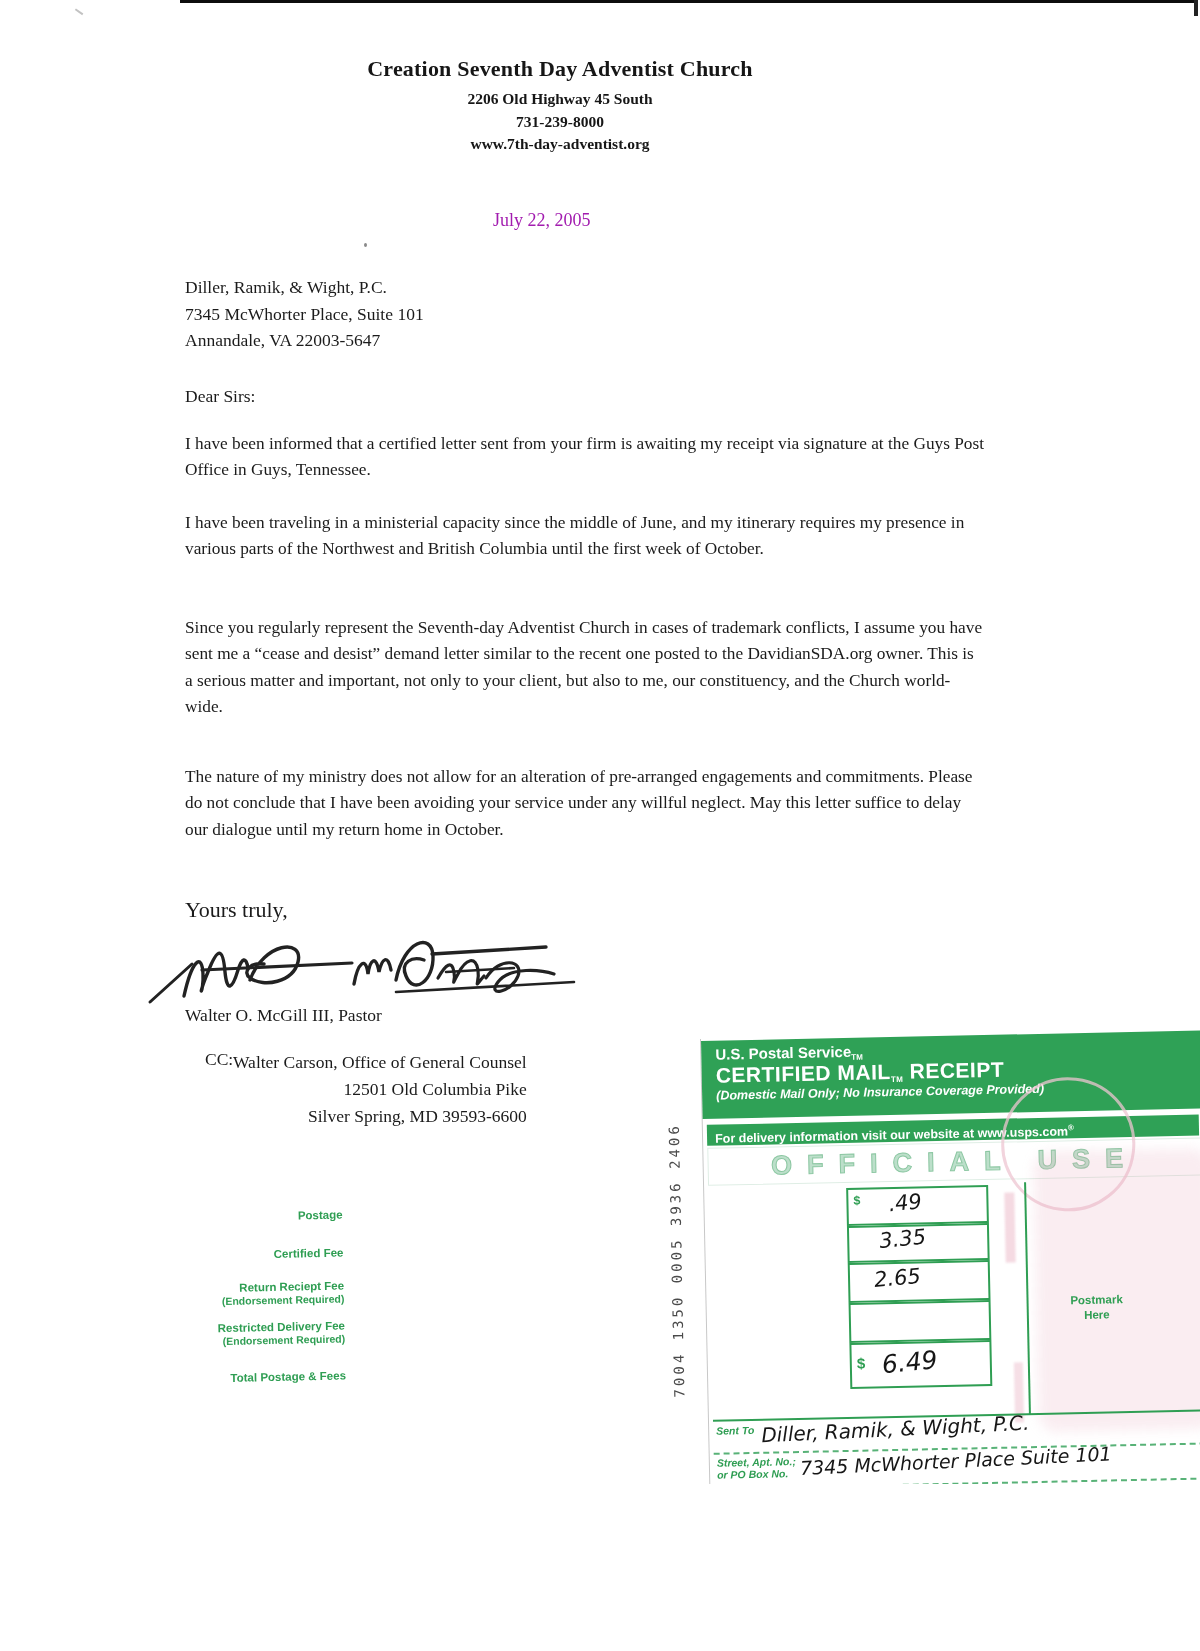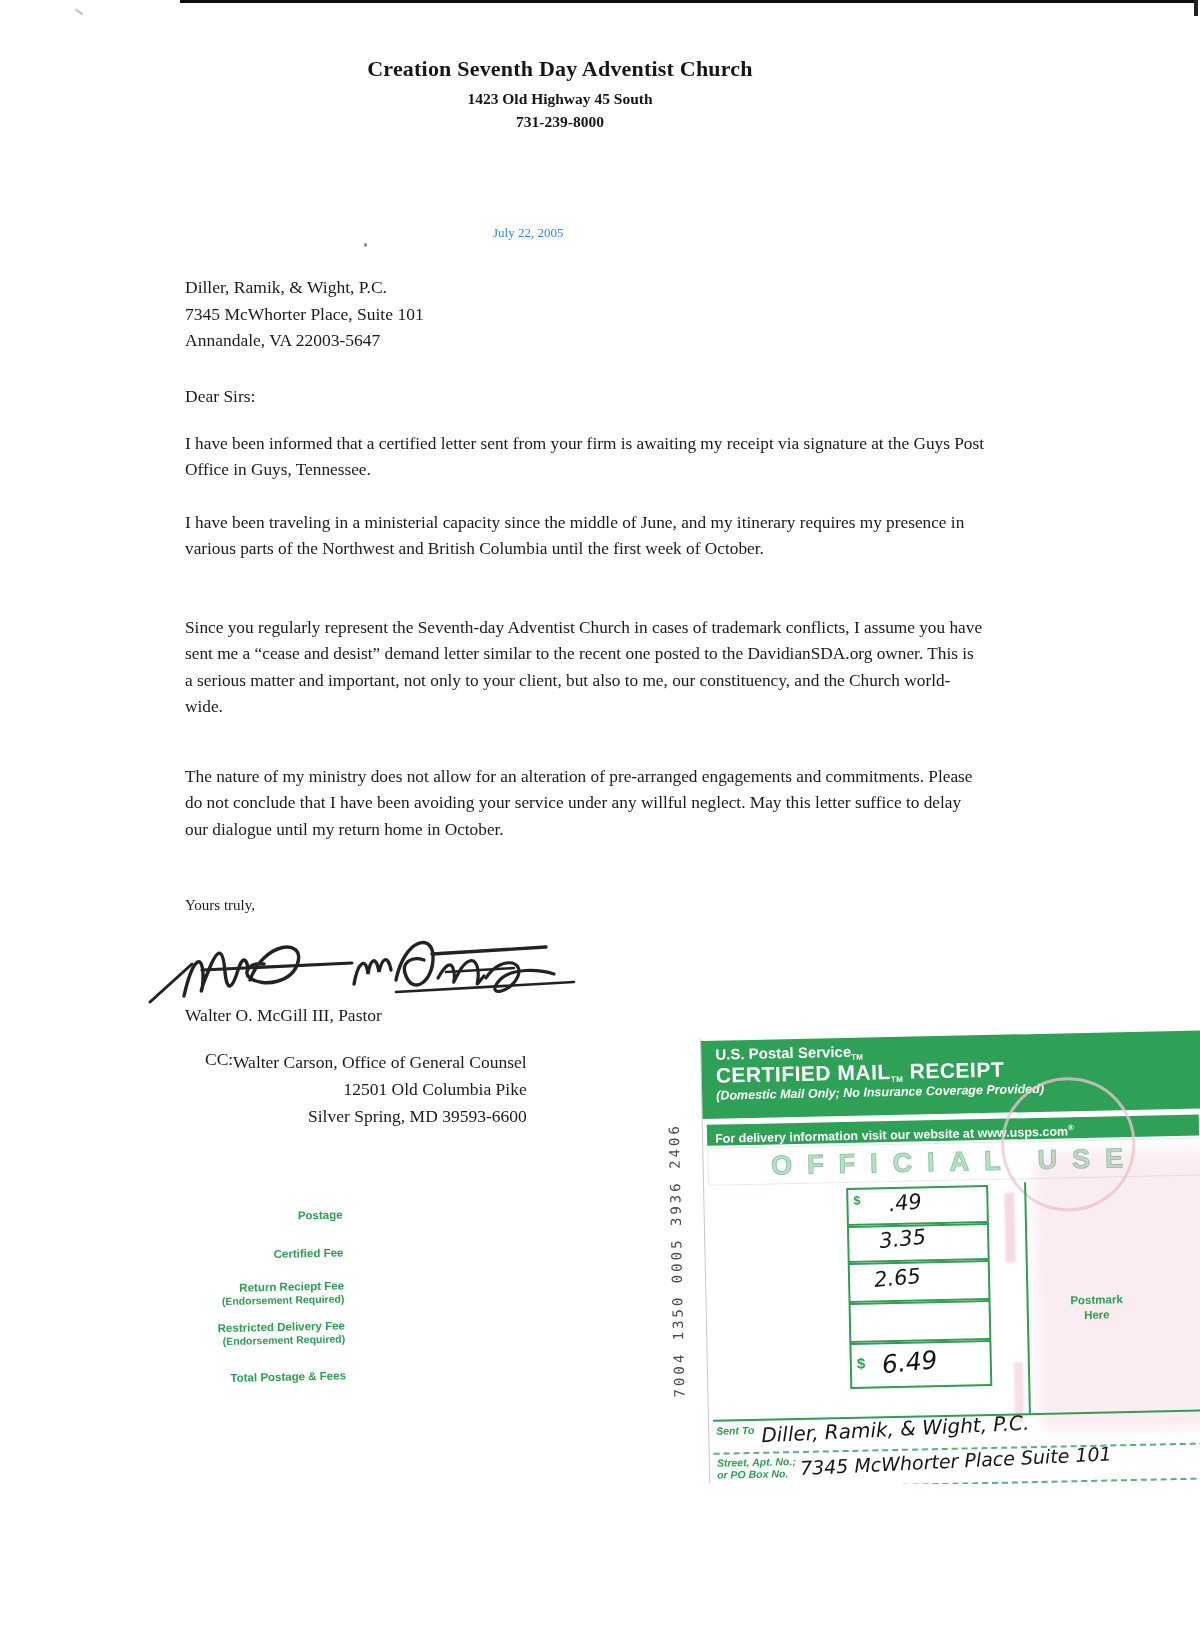--- a/index.html
+++ b/index.html
@@ -20,26 +20,26 @@
   .scan-top-line { position:absolute; left:180px; top:0; width:1016px; height:3px; background:#0d0d0d; }
   .scan-right-strip { position:absolute; left:1191px; top:1056px; width:9px; height:595px; background:#131313; }
   .scan-right-tick { position:absolute; left:1194px; top:0px; width:4px; height:16px; background:#222; }
   .scan-mark-tl { position:absolute; left:72px; top:10px; width:9px; height:9px; border-top:2px solid #9a9a9a; transform:rotate(35deg); opacity:.6; }
   .speck { position:absolute; left:364px; top:243px; width:3px; height:4px; background:#8a8a8a; border-radius:50%; }
 
   
   .letterhead { position:absolute; left:200px; top:56px; width:720px; text-align:center; color:#161616; }
   .letterhead .name { font-size:22px; font-weight:bold; letter-spacing:.2px; margin-bottom:6px; }
   .letterhead .sub { font-size:15.5px; font-weight:bold; line-height:22.5px; }
-  .date-line { position:absolute; left:493px; top:225px; font-size:13px; color:#3b82f6; }
+  .date-line { position:absolute; left:493px; top:210px; font-size:18px; color:#a21caf; }
   .recipient { position:absolute; left:185px; top:274px; font-size:17.5px; line-height:26.5px; color:#1b1b1b; }
   .salutation { position:absolute; left:185px; top:386px; font-size:17.5px; color:#1b1b1b; }
   .para { position:absolute; left:185px; width:800px; font-size:17.3px; line-height:26.4px; color:#1b1b1b; }
   .p1 { top:431px; } .p2 { top:510px; } .p3 { top:615px; } .p4 { top:764px; }
-  .closing { position:absolute; left:185px; top:897px; font-size:15px; color:#1b1b1b; }
+  .closing { position:absolute; left:185px; top:897px; font-size:22px; color:#1b1b1b; }
   .signature { position:absolute; left:146px; top:916px; width:440px; height:96px; }
   .signer { position:absolute; left:185px; top:1005px; font-size:17.5px; color:#1b1b1b; }
   .cc-label { position:absolute; left:185px; top:1049px; font-size:17.5px; color:#1b1b1b;margin-left:20px; }
   .cc-lines { position:absolute; left:233px; top:1049px; font-size:17.5px; line-height:26.8px; color:#1b1b1b;text-align:right; }
 
   
   .receipt { position:absolute; left:652px; top:1040px; width:548px; height:510px;
              transform:rotate(-1.2deg); transform-origin:0 0; }
   .tracking-vertical {
     position:absolute; left:12px; top:32px; height:378px; width:26px;
@@ -92,22 +92,23 @@
 <div id="page">
 
   <div class="scan-top-line"></div>
   <div class="scan-right-strip"></div>
   <div class="scan-right-tick"></div>
   <div class="scan-mark-tl"></div>
   <div class="speck"></div>
 
   <div class="letterhead">
     <div class="name">Creation Seventh Day Adventist Church</div>
-    <div class="sub">1423 Old Highway 45 South</div>
+    <div class="sub">2206 Old Highway 45 South</div>
     <div class="sub">731-239-8000</div>
+    <div class="sub">www.7th-day-adventist.org</div>
   </div>
 
   <div class="date-line">July 22, 2005</div>
 
   <div class="recipient">
     <div>Diller, Ramik, &amp; Wight, P.C.</div>
     <div>7345 McWhorter Place, Suite 101</div>
     <div>Annandale, VA 22003-5647</div>
   </div>
 

